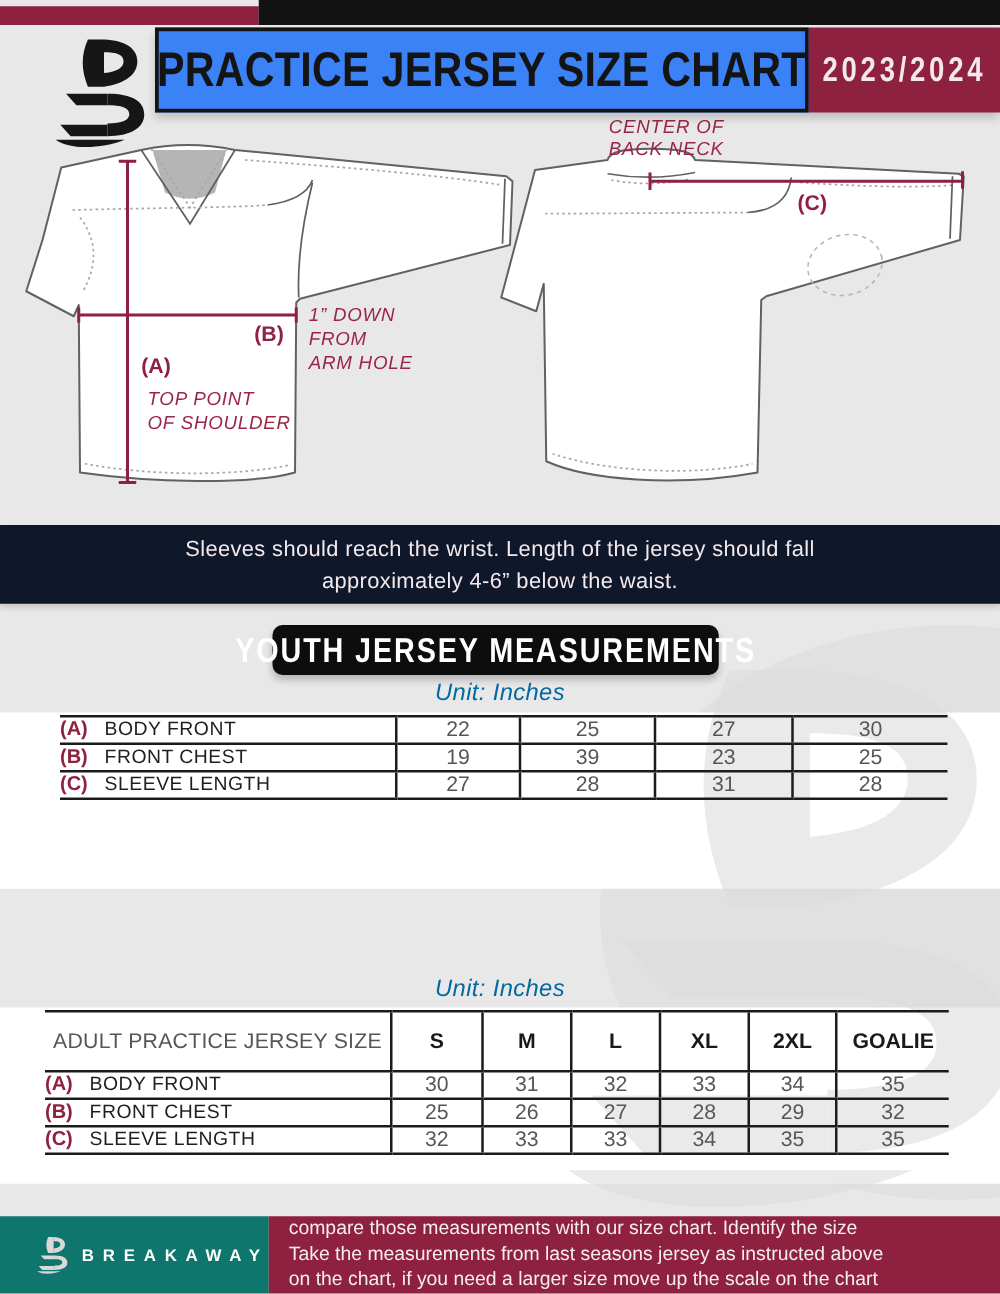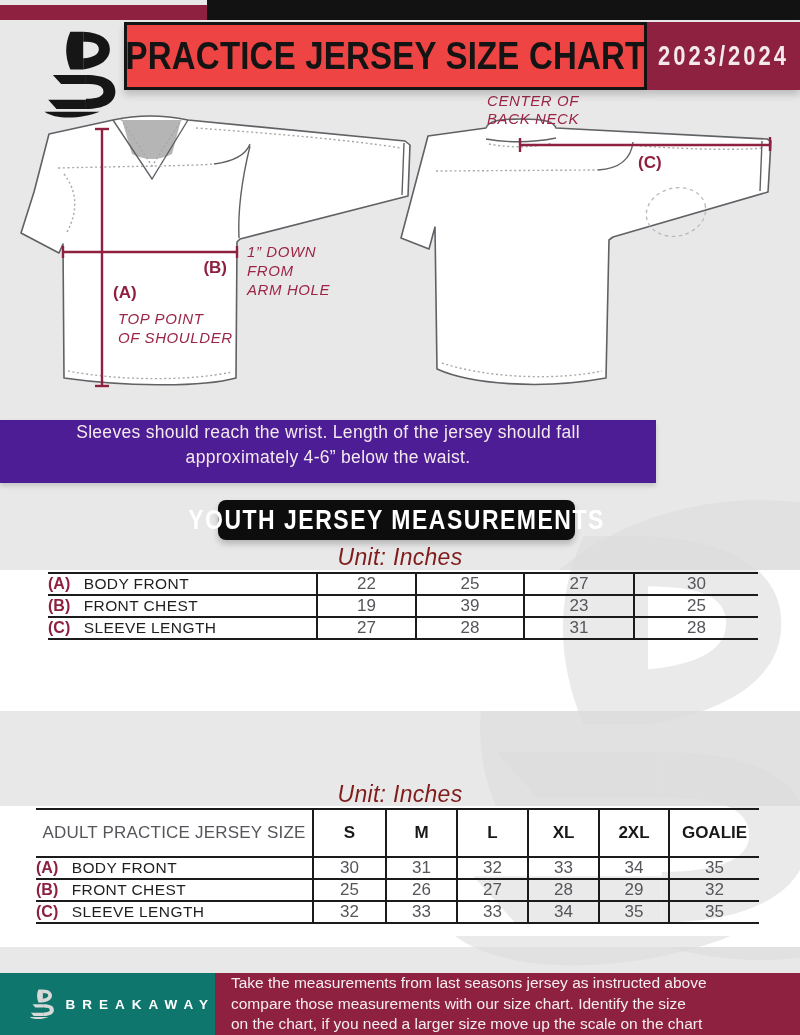--- a/index.html
+++ b/index.html
@@ -2,59 +2,59 @@
 <html><head>
 <meta charset="utf-8">
 <style>
   html,body{margin:0;padding:0;background:#cfcfcf;}
   .page{position:relative;width:800px;height:1035px;background:#E9E8E8;overflow:hidden;
         font-family:"Liberation Sans",sans-serif;}
   
   .strip{position:absolute;top:0;height:20px;}
   .strip-maroon{left:0;width:207px;background:#8E2040;top:5px;height:15px;}
   .strip-black{left:207px;width:593px;background:#121212;}
-  .title-box{position:absolute;left:124px;top:22px;width:523px;height:68px;background:#ef4444;
+  .title-box{position:absolute;left:124px;top:22px;width:523px;height:68px;background:#3b82f6;
              border:3px solid #141414;box-sizing:border-box;display:flex;align-items:center;
              justify-content:center;box-shadow:0 5px 7px rgba(0,0,0,.18);z-index:4;text-align:center;}
   .title-box span{font-size:33px;font-weight:700;color:#141414;letter-spacing:.2px;
              white-space:nowrap;transform:scale(1.0,1.18);}
   .year-box{position:absolute;left:647px;top:22px;width:153px;height:68px;background:#8E2040;
             display:flex;align-items:center;justify-content:center;box-shadow:0 5px 7px rgba(0,0,0,.18);z-index:4;}
   .year-box span{font-size:22px;font-weight:700;color:#F3E9ED;letter-spacing:3px;transform:scaleY(1.25);}
   .logo-main{position:absolute;left:28px;top:24px;width:92px;height:100px;color:#161616;z-index:4;}
   
   .diagram{position:absolute;left:0;top:92px;width:800px;height:330px;z-index:2;}
   .jersey{fill:#ffffff;stroke:#5f6165;stroke-width:1.6;stroke-linejoin:round;}
   .jline{fill:none;stroke:#5f6165;stroke-width:1.4;}
   .jdot{fill:none;stroke:#a7a7a7;stroke-width:1.4;stroke-dasharray:2 2.6;}
   .jdash{fill:none;stroke:#b9b9b9;stroke-width:1.3;stroke-dasharray:3.5 3.5;}
   .collar-in{fill:#b5b5b6;stroke:none;}
   .mline{stroke:#8E2040;stroke-width:2.4;fill:none;}
   .ann-key{fill:#8E2040;font-weight:700;font-size:17px;font-family:"Liberation Sans",sans-serif;}
   .ann-note{fill:#9B2546;font-style:italic;font-size:15px;letter-spacing:.6px;
             font-family:"Liberation Sans",sans-serif;}
   
-  .notice{position:absolute;left:0;top:420px;width:656px;height:63px;background:#4c1d95;z-index:3;
-          display:flex;flex-direction:column;align-items:center;
+  .notice{position:absolute;left:0;top:420px;width:800px;height:63px;background:#0f172a;z-index:3;
+          display:flex;flex-direction:column;align-items:center;justify-content:center;
           box-shadow:0 3px 5px rgba(0,0,0,.15);}
   .notice div{color:#F3E9ED;font-size:17.5px;line-height:25px;letter-spacing:.3px;}
   
   .band{position:absolute;left:0;width:800px;background:#ffffff;z-index:1;}
   .band1{top:570px;height:141px;}
   .band2{top:806px;height:141px;}
   .watermark{position:absolute;left:372px;top:515px;width:460px;height:465px;color:#dedddd;
              opacity:.6;z-index:2;}
   
   .pill{position:absolute;left:218px;width:357px;height:40px;background:#0d0d0d;border-radius:8px;
         display:flex;align-items:center;justify-content:center;z-index:3;
         box-shadow:0 4px 6px rgba(0,0,0,.22);}
   .pill span{color:#ffffff;font-size:23px;font-weight:700;letter-spacing:1.5px;white-space:nowrap;
         transform:scaleY(1.2);}
-  .unit{position:absolute;left:0;width:800px;text-align:center;font-style:italic;font-size:23px;
-        color:#7f1d1d;z-index:3;letter-spacing:.3px;}
+  .unit{position:absolute;left:0;width:800px;text-align:center;font-style:italic;font-size:19px;
+        color:#0369a1;z-index:3;letter-spacing:.3px;}
   
   .mtable{position:absolute;border-collapse:collapse;table-layout:fixed;z-index:3;}
   .mtable td,.mtable th{border-top:2px solid #1b1b1b;border-bottom:2px solid #1b1b1b;
         padding:0;vertical-align:middle;background:transparent;}
   .mtable td+td,.mtable th+th{border-left:2px solid #1b1b1b;}
   .mtable tr{height:20px;}
   .mtable tr.hrow{height:48px;}
   .label-head{color:#55565A;font-weight:400;font-size:17px;text-align:center;letter-spacing:.2px;}
   .size-head{color:#191919;font-weight:700;font-size:17px;text-align:center;}
   .row-label{text-align:left;padding-left:44px;white-space:nowrap;}
@@ -277,18 +277,18 @@
   </tbody>
     </table>
 
   <div class="footer-black">
     <svg class="footer-logo" viewBox="0 0 100 100">
       <use href="#bw-logo"></use>
     </svg>
     <span class="brand">BREAKAWAY</span>
   </div>
   <div class="footer-maroon">
+    <div>compare those measurements  with our size chart. Identify the size</div>
     <div>Take the measurements from last seasons jersey as instructed above</div>
-    <div>compare those measurements  with our size chart. Identify the size</div>
     <div>on the chart, if you need a larger size move up the scale on the chart</div>
   </div>
 
 </div>
 
 </body></html>

